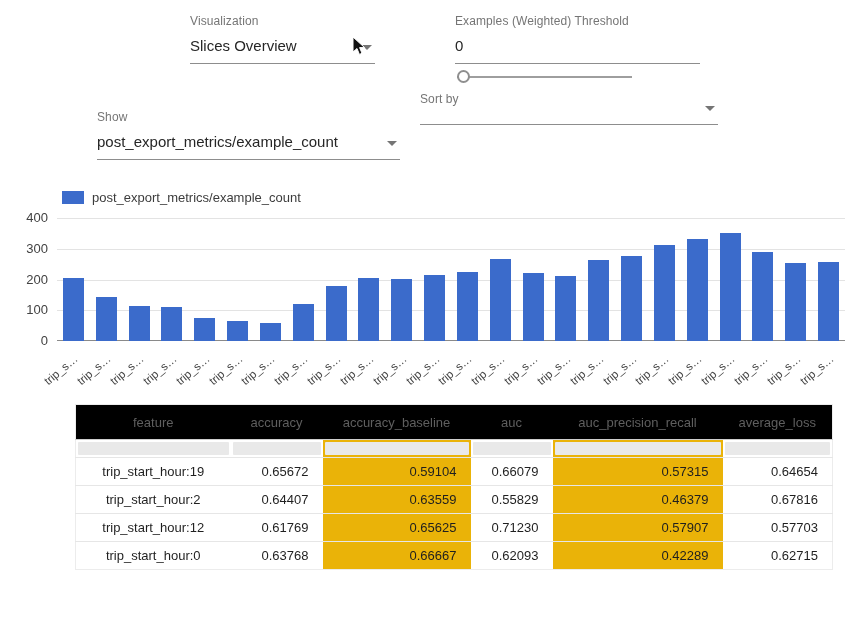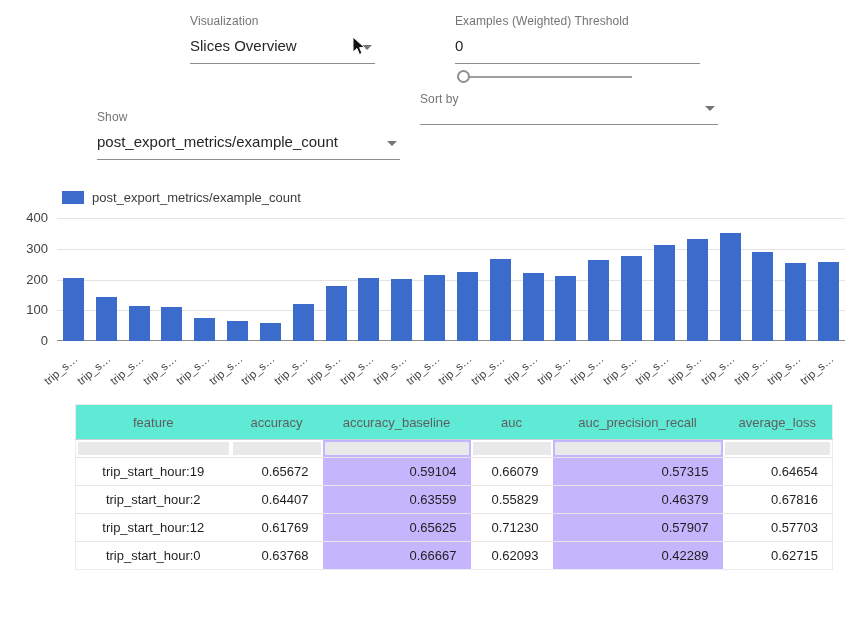--- a/index.html
+++ b/index.html
@@ -47,25 +47,25 @@
   }
 
   
   #metrics-table {
     position:absolute; left:75px; top:404px; width:757px;
     border-collapse:collapse; table-layout:fixed;
     border:1px solid #ececec;
   }
   #metrics-table th {
     height:35px; font-size:13px; font-weight:500; color:#5f5f5f;
-    text-align:center; border-bottom:1px solid #cfcfcf; background:#5eead4;
+    text-align:center; border-bottom:1px solid #cfcfcf; background:#000000;
   }
   #metrics-table td { font-size:13px; color:#1f1f1f; height:28px; }
   #metrics-table tr.data-row td { border-top:1px solid #e6e6e6; }
-  #metrics-table td.shaded { background:#c4b5fd; }
+  #metrics-table td.shaded { background:#eab308; }
   #metrics-table td.feature { text-align:center; }
   #metrics-table td.num { text-align:right; padding-right:14px; }
   #metrics-table tr.filter-row td { height:18px; border-top:none; }
   .filterbox { height:13px; margin:2px 2px; background:#e9e9e9; border-radius:1px; }
 </style>
 </head>
 <body>
 
 <div class="ctl" style="left:190px; top:14px; width:185px;">
   <div class="ctl-label">Visualization</div>

